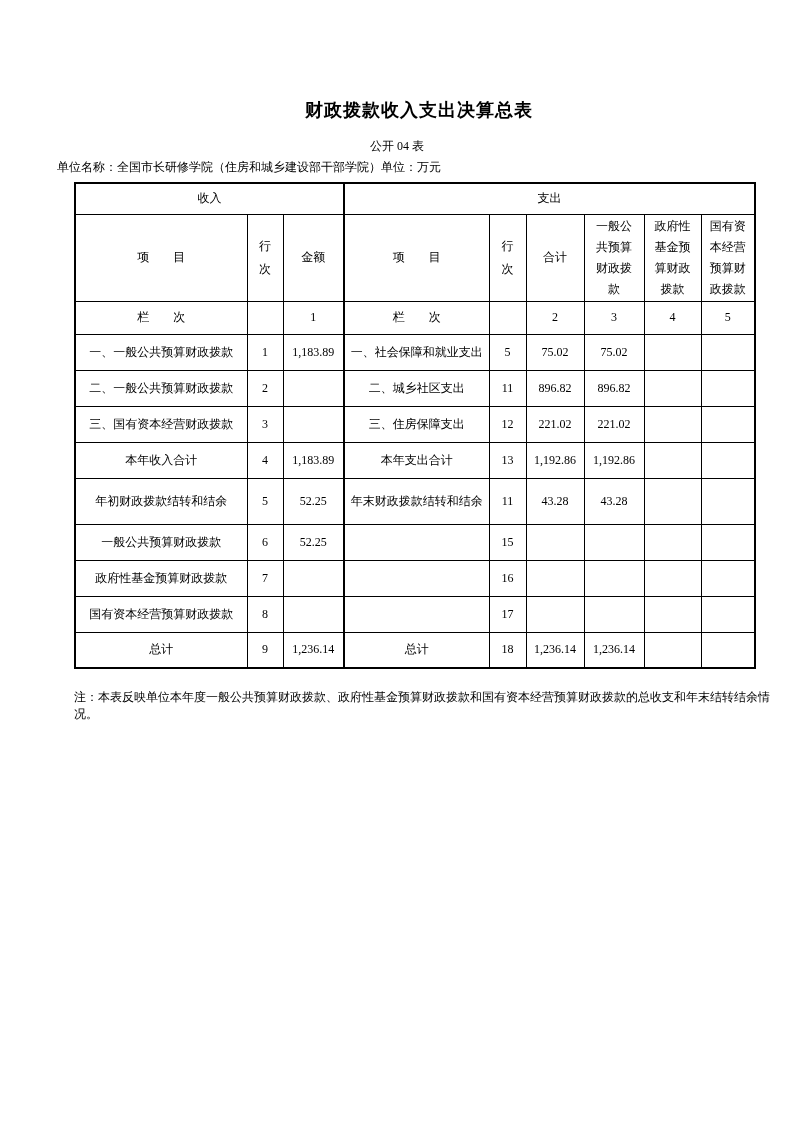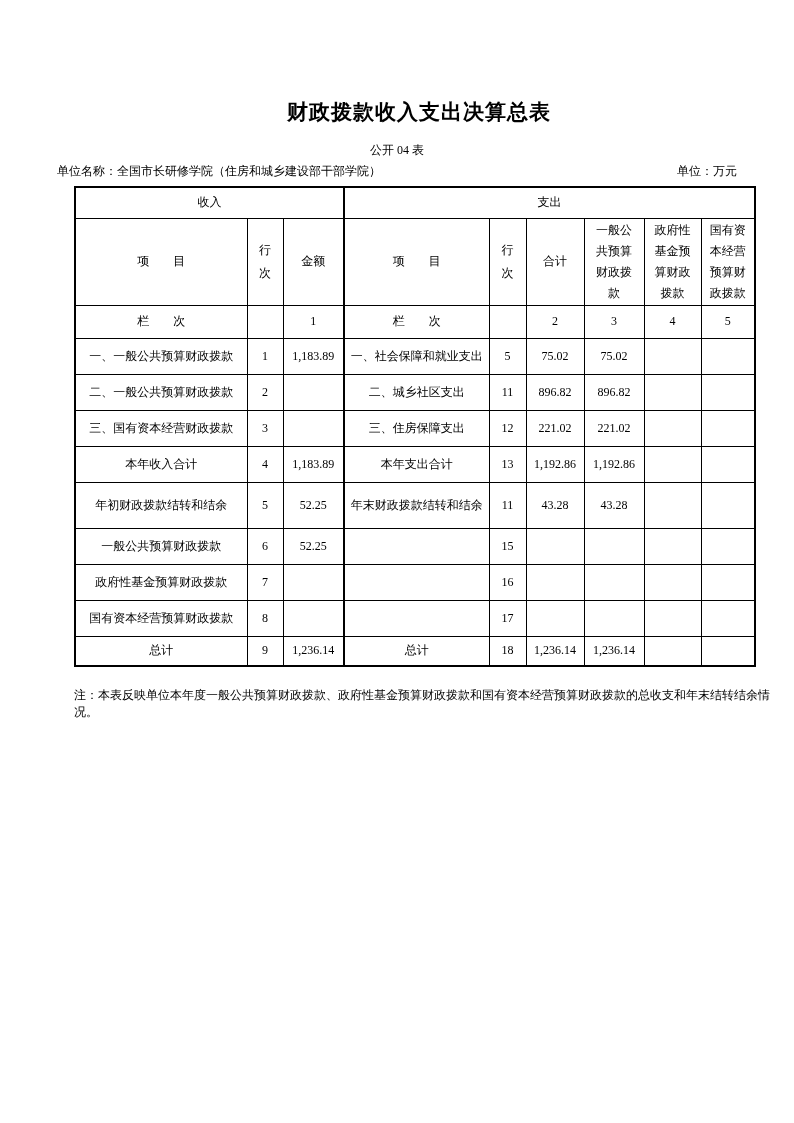--- a/index.html
+++ b/index.html
@@ -6,29 +6,29 @@
   body{
     width:794px;height:1123px;
     font-family:"Liberation Serif","DejaVu Serif",serif;
     color:#000;
     -webkit-font-smoothing:antialiased;
   }
   .sheet{position:relative;width:794px;height:1123px;overflow:hidden;}
   .doc-title{
     margin:0;padding-top:98px;
     text-align:center;
-    font-size:21px;font-weight:bold;letter-spacing:1px;padding-left:44px;
+    font-size:18px;font-weight:bold;letter-spacing:1px;padding-left:44px;
   }
   .meta-line-right{
     width:680px;margin:16px auto 0 57px;
     text-align:center;font-size:12px;
   }
   .meta-row{
     width:680px;margin:4px auto 0 57px;
-    display:flex;justify-content:space-between;
+    display:flex;
     font-size:12px;
   }
   table.fin{
     margin:6px 0 0 74px;
     width:680px;
     border-collapse:collapse;
     table-layout:fixed;
     border:2px solid #000;
   }
   table.fin th,table.fin td{
@@ -39,21 +39,21 @@
     text-align:center;
     vertical-align:middle;
     overflow:hidden;
   }
   .sec-divider{border-left:2px solid #000 !important;}
   tr.h-sec{height:31px;}
   tr.h-head{height:82px;}
   tr.h-idx{height:33px;}
   tbody tr{height:36px;}
   tr.r-carry{height:46px;padding-left:24px;}
-  tr.r-total{height:30px;}
+  tr.r-total{height:36px;}
   td.item{
     text-align:left;padding-left:8px;padding-right:4px;
     word-break:break-all;line-height:1.5;
   }
   td.item-indent{padding-left:18px;}
   td.num{text-align:right;padding-right:7px;}
   td.ctr{text-align:center;}
   .bold{font-weight:bold;}
   td.c-bold{text-align:center;font-weight:bold;padding-left:2px;}
   .vstack{

